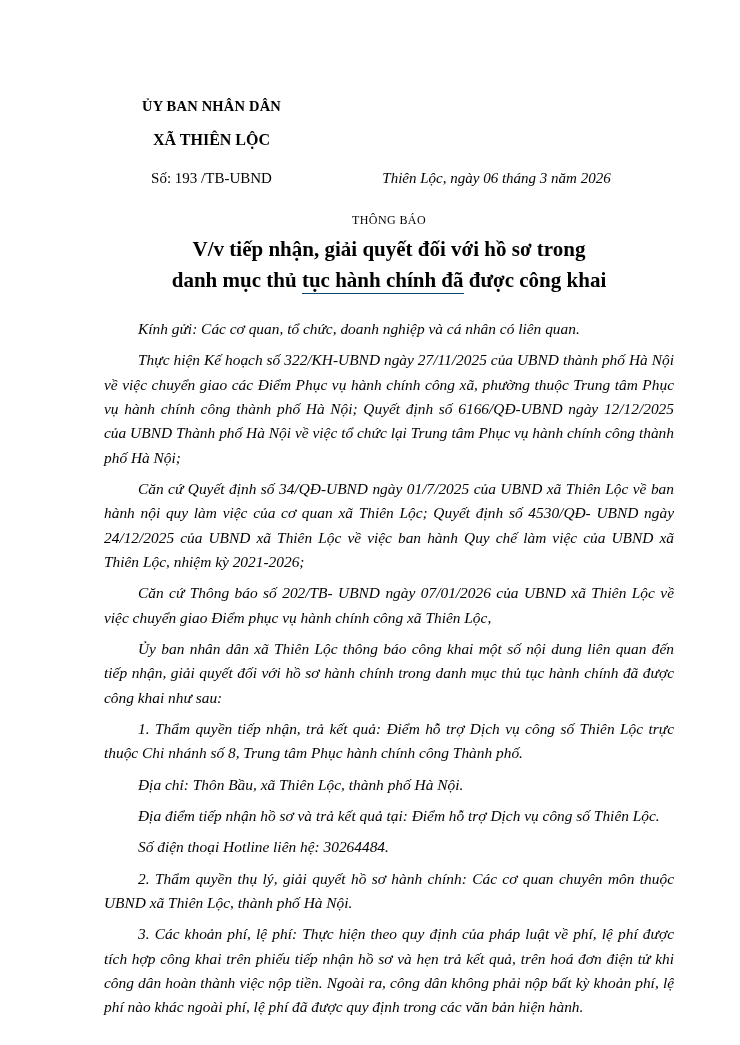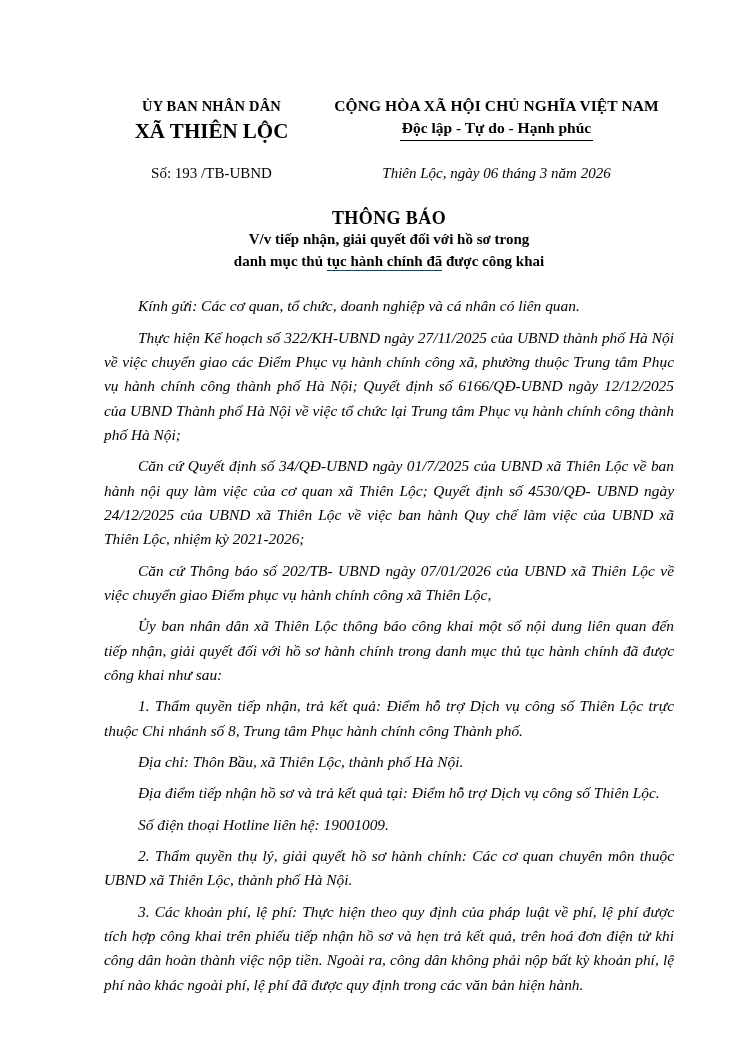--- a/index.html
+++ b/index.html
@@ -44,23 +44,24 @@
     flex: 1;
     text-align: center;
   }
   .org-line1 {
     font-size: 14.5px;
     font-weight: bold;
     letter-spacing: 0.2px;
     line-height: 1.35;
   }
   .org-line2 {
-    font-size: 21px;
+    font-size: 16px;
     font-weight: bold;
     line-height: 1.35;
+    margin-top: 12px;
   }
   .nation-line1 {
     font-size: 15.5px;
     font-weight: bold;
     line-height: 1.35;
     letter-spacing: 0.1px;
   }
   .nation-line2 {
     font-size: 15.5px;
     font-weight: bold;
@@ -87,28 +88,29 @@
     font-size: 15px;
     font-style: italic;
   }
 
   
   .title-block {
     margin-top: 26px;
     text-align: center;
   }
   .doc-title {
-    font-size: 18px;
-    font-weight: bold;
+    font-size: 12px;
+    font-weight: normal;
     letter-spacing: 0.4px;
   }
   .doc-subtitle {
-    font-size: 15px;
+    font-size: 21px;
     font-weight: bold;
     line-height: 1.45;
+    margin-top: 6px;
     padding: 0 40px;
   }
   .underline-seg {
     border-bottom: 1px solid #0c4a6e;
     padding-bottom: 1px;
   }
 
   
   .body {
     margin-top: 22px;
@@ -129,24 +131,20 @@
 <body>
 
 <div class="page">
   <div class="sheet">
 
     <div class="header">
       <div class="header-left">
         <div class="org-line1">ỦY BAN NHÂN DÂN</div>
         <div class="org-line2">XÃ THIÊN LỘC</div>
       </div>
-      <div class="header-right">
-        <div class="nation-line1">CỘNG HÒA XÃ HỘI CHỦ NGHĨA VIỆT NAM</div>
-        <div class="nation-line2">Độc lập - Tự do - Hạnh phúc</div>
-      </div>
     </div>
 
     <div class="subheader">
       <div class="doc-number">Số: 193  /TB-UBND</div>
       <div class="place-date">Thiên Lộc, ngày  06  tháng 3   năm 2026</div>
     </div>
 
     <div class="title-block">
       <div class="doc-title">THÔNG BÁO</div>
       <div class="doc-subtitle">
@@ -157,19 +155,19 @@
 
     <div class="body">
       <p class="recipient">Kính gửi: Các cơ quan, tổ chức, doanh nghiệp và cá nhân có liên quan.</p>
       <p>Thực hiện Kế hoạch số 322/KH-UBND ngày 27/11/2025 của UBND thành phố Hà Nội về việc chuyển giao các Điểm Phục vụ hành chính công xã, phường thuộc Trung tâm Phục vụ hành chính công thành phố Hà Nội; Quyết định số 6166/QĐ-UBND ngày 12/12/2025 của UBND Thành phố Hà Nội về việc tổ chức lại Trung tâm Phục vụ hành chính công thành phố Hà Nội;</p>
       <p>Căn cứ Quyết định số 34/QĐ-UBND ngày 01/7/2025 của UBND xã Thiên Lộc về ban hành nội quy làm việc của cơ quan xã Thiên Lộc; Quyết định số 4530/QĐ- UBND ngày 24/12/2025 của UBND xã Thiên Lộc về việc ban hành Quy chế làm việc của UBND xã Thiên Lộc, nhiệm kỳ 2021-2026;</p>
       <p>Căn cứ Thông báo số 202/TB- UBND ngày 07/01/2026 của UBND xã Thiên Lộc về việc chuyển giao Điểm phục vụ hành chính công xã Thiên Lộc,</p>
       <p>Ủy ban nhân dân xã Thiên Lộc thông báo công khai một số nội dung liên quan đến tiếp nhận, giải quyết đối với hồ sơ hành chính trong danh mục thủ tục hành chính đã được công khai như sau:</p>
       <p>1. Thẩm quyền tiếp nhận, trả kết quả: Điểm hỗ trợ Dịch vụ công số Thiên Lộc trực thuộc Chi nhánh số 8, Trung tâm Phục hành chính công Thành phố.</p>
       <p>Địa chỉ: Thôn Bầu, xã Thiên Lộc, thành phố Hà Nội.</p>
       <p>Địa điểm tiếp nhận hồ sơ và trả kết quả tại: Điểm hỗ trợ Dịch vụ công số Thiên Lộc.</p>
-      <p>Số điện thoại Hotline liên hệ: 19001009.</p>
+      <p>Số điện thoại Hotline liên hệ: 30264484.</p>
       <p>2. Thẩm quyền thụ lý, giải quyết hồ sơ hành chính: Các cơ quan chuyên môn thuộc UBND xã Thiên Lộc, thành phố Hà Nội.</p>
       <p>3. Các khoản phí, lệ phí: Thực hiện theo quy định của pháp luật về phí, lệ phí được tích hợp công khai trên phiếu tiếp nhận hồ sơ và hẹn trả kết quả, trên hoá đơn điện tử khi công dân hoàn thành việc nộp tiền. Ngoài ra, công dân không phải nộp bất kỳ khoản phí, lệ phí nào khác ngoài phí, lệ phí đã được quy định trong các văn bản hiện hành.</p>
     </div>
 
   </div>
 </div>
 
 </body></html>

